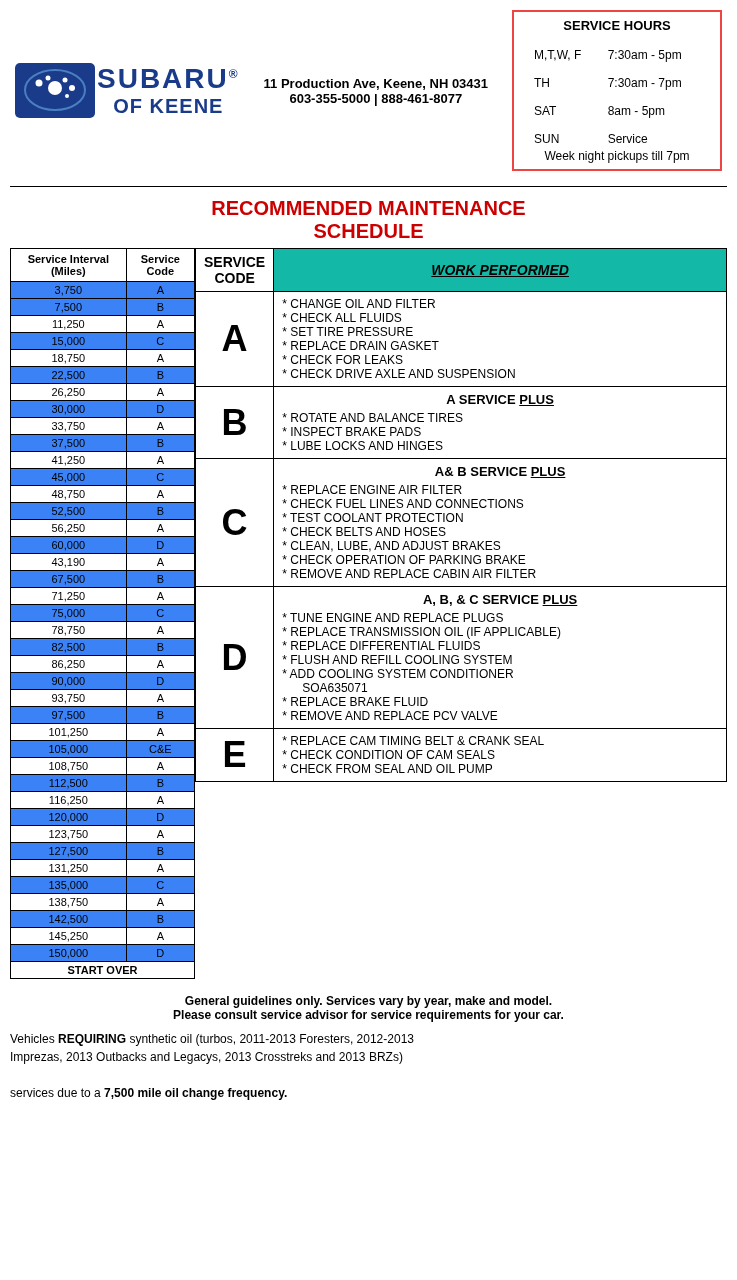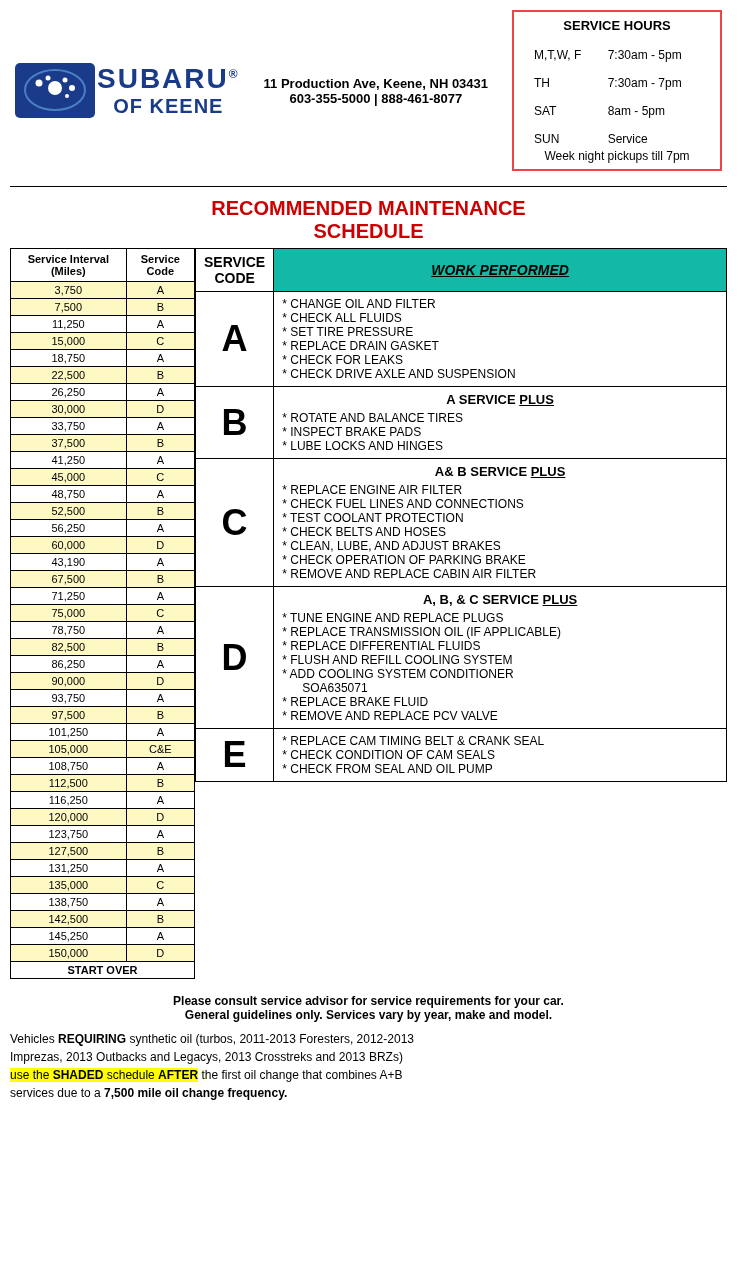--- a/index.html
+++ b/index.html
@@ -98,21 +98,21 @@
       margin-top: 40px;
     }
 
     .interval-table td {
       border: 1px solid #000;
       padding: 2px 3px;
       text-align: center;
       font-size: 11px;
     }
 
-    .yellow { background-color: #fef9c3; margin-top: 38px; }
+    .yellow { background-color: #3b82f6; margin-top: 38px; }
 
     .service-table {
       width: 100%;
       border-collapse: collapse;
     }
 
     .service-table td {
       border: 1px solid #000;
       padding: 5px 8px;
       vertical-align: middle;
@@ -514,22 +514,22 @@
           </tbody>
         </table>
       </td>
     </tr>
   </tbody>
     </table>
 </div>
 
 <div class="footer-text">
   <div class="footer-bold-center">
+    <div>General guidelines only. Services vary by year, make and model.</div>
     <div>Please consult service advisor for service requirements for your car.</div>
-    <div>General guidelines only. Services vary by year, make and model.</div>
   </div>
   <div class="footer-note">
     <span>Vehicles <strong>REQUIRING</strong> synthetic oil (turbos, 2011-2013 Foresters, 2012-2013</span><br>
     <span>Imprezas, 2013 Outbacks and Legacys, 2013 Crosstreks and 2013 BRZs)</span><br>
-    <span><span class="highlight-yellow">use the <strong>SHADED</strong> schedule <strong>AFTER</strong></span> the first oil change that combines A+B</span><br>
+    <br>
     <span>services due to a <strong>7,500 mile oil change frequency.</strong></span>
   </div>
 </div>
 
 </body></html>

